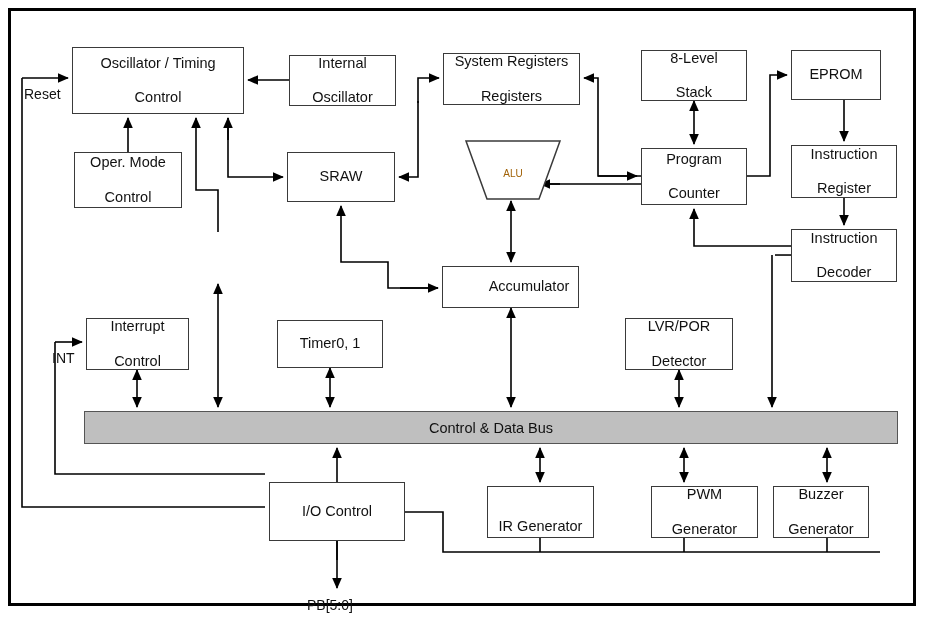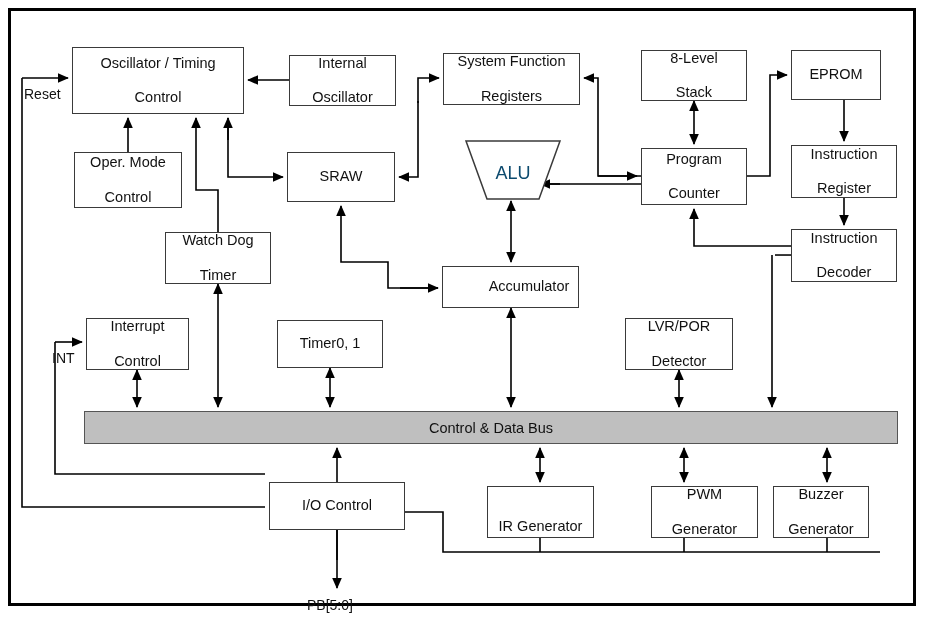--- a/index.html
+++ b/index.html
@@ -10,21 +10,21 @@
   svg#wires{position:absolute;left:0;top:0;width:930px;height:624px;pointer-events:none;}
   .blk{position:absolute;box-sizing:border-box;border:1.5px solid #3a3a3a;background:#ffffff;
        display:flex;align-items:center;justify-content:center;text-align:center;
        font-size:14.5px;color:#111;line-height:1.18;padding:2px 3px;}
   .blk span{display:block;}
   .bus{position:absolute;box-sizing:border-box;border:1.5px solid #555;background:#bfbfbf;
        display:flex;align-items:center;justify-content:center;font-size:14.5px;color:#111;}
   .alu{position:absolute;width:100px;height:62px;}
   .alu svg{display:block;}
   .alulbl{position:absolute;left:0;top:0;width:100px;height:62px;display:flex;
-          align-items:center;justify-content:center;font-size:18px;color:#0c4a6e;
+          align-items:center;justify-content:center;font-size:10px;color:#a16207;
           padding-top:6px;box-sizing:border-box;}
   .lbl{position:absolute;font-size:14px;color:#111;white-space:nowrap;}
 </style>
 </head>
 <body>
 
 <div id="stage">
 
   <div id="frame"></div>
 
@@ -118,42 +118,39 @@
   </svg>
 
   <div class="blk" style="left:72px;top:47px;width:172px;height:67px;">
     <span><span>Oscillator / Timing</span><br><span>Control</span></span>
   </div>
 
   <div class="blk" style="left:74px;top:152px;width:108px;height:56px;">
     <span><span>Oper. Mode</span><br><span>Control</span></span>
   </div>
 
-  <div class="blk" style="left:165px;top:232px;width:106px;height:52px;">
-    <span><span>Watch Dog</span><br><span>Timer</span></span>
-  </div>
 
   <div class="blk" style="left:86px;top:318px;width:103px;height:52px;">
     <span><span>Interrupt</span><br><span>Control</span></span>
   </div>
 
   <div class="blk" style="left:289px;top:55px;width:107px;height:51px;">
     <span><span>Internal</span><br><span>Oscillator</span></span>
   </div>
 
   <div class="blk" style="left:287px;top:152px;width:108px;height:50px;">
     <span>SRAW</span>
   </div>
 
   <div class="blk" style="left:277px;top:320px;width:106px;height:48px;">
     <span>Timer0, 1</span>
   </div>
 
   <div class="blk" style="left:443px;top:53px;width:137px;height:52px;">
-    <span><span>System Function</span><br><span>Registers</span></span>
+    <span><span>System Registers</span><br><span>Registers</span></span>
   </div>
 
   <div class="blk" style="left:442px;top:266px;width:137px;height:42px;padding-left:40px;">
     <span>Accumulator</span>
   </div>
 
   <div class="blk" style="left:641px;top:50px;width:106px;height:51px;">
     <span><span>8-Level</span><br><span>Stack</span></span>
   </div>
 
@@ -170,21 +167,21 @@
   </div>
 
   <div class="blk" style="left:791px;top:145px;width:106px;height:53px;">
     <span><span>Instruction</span><br><span>Register</span></span>
   </div>
 
   <div class="blk" style="left:791px;top:229px;width:106px;height:53px;">
     <span><span>Instruction</span><br><span>Decoder</span></span>
   </div>
 
-  <div class="blk" style="left:269px;top:482px;width:136px;height:48px;">
+  <div class="blk" style="left:269px;top:482px;width:136px;height:59px;">
     <span>I/O Control</span>
   </div>
 
   <div class="blk" style="left:487px;top:486px;width:107px;height:52px;align-items:flex-end;">
     <span>IR Generator</span>
   </div>
 
   <div class="blk" style="left:631px;top:486px;width:107px;height:52px;margin-left:20px;">
     <span><span>PWM</span><br><span>Generator</span></span>
   </div>

